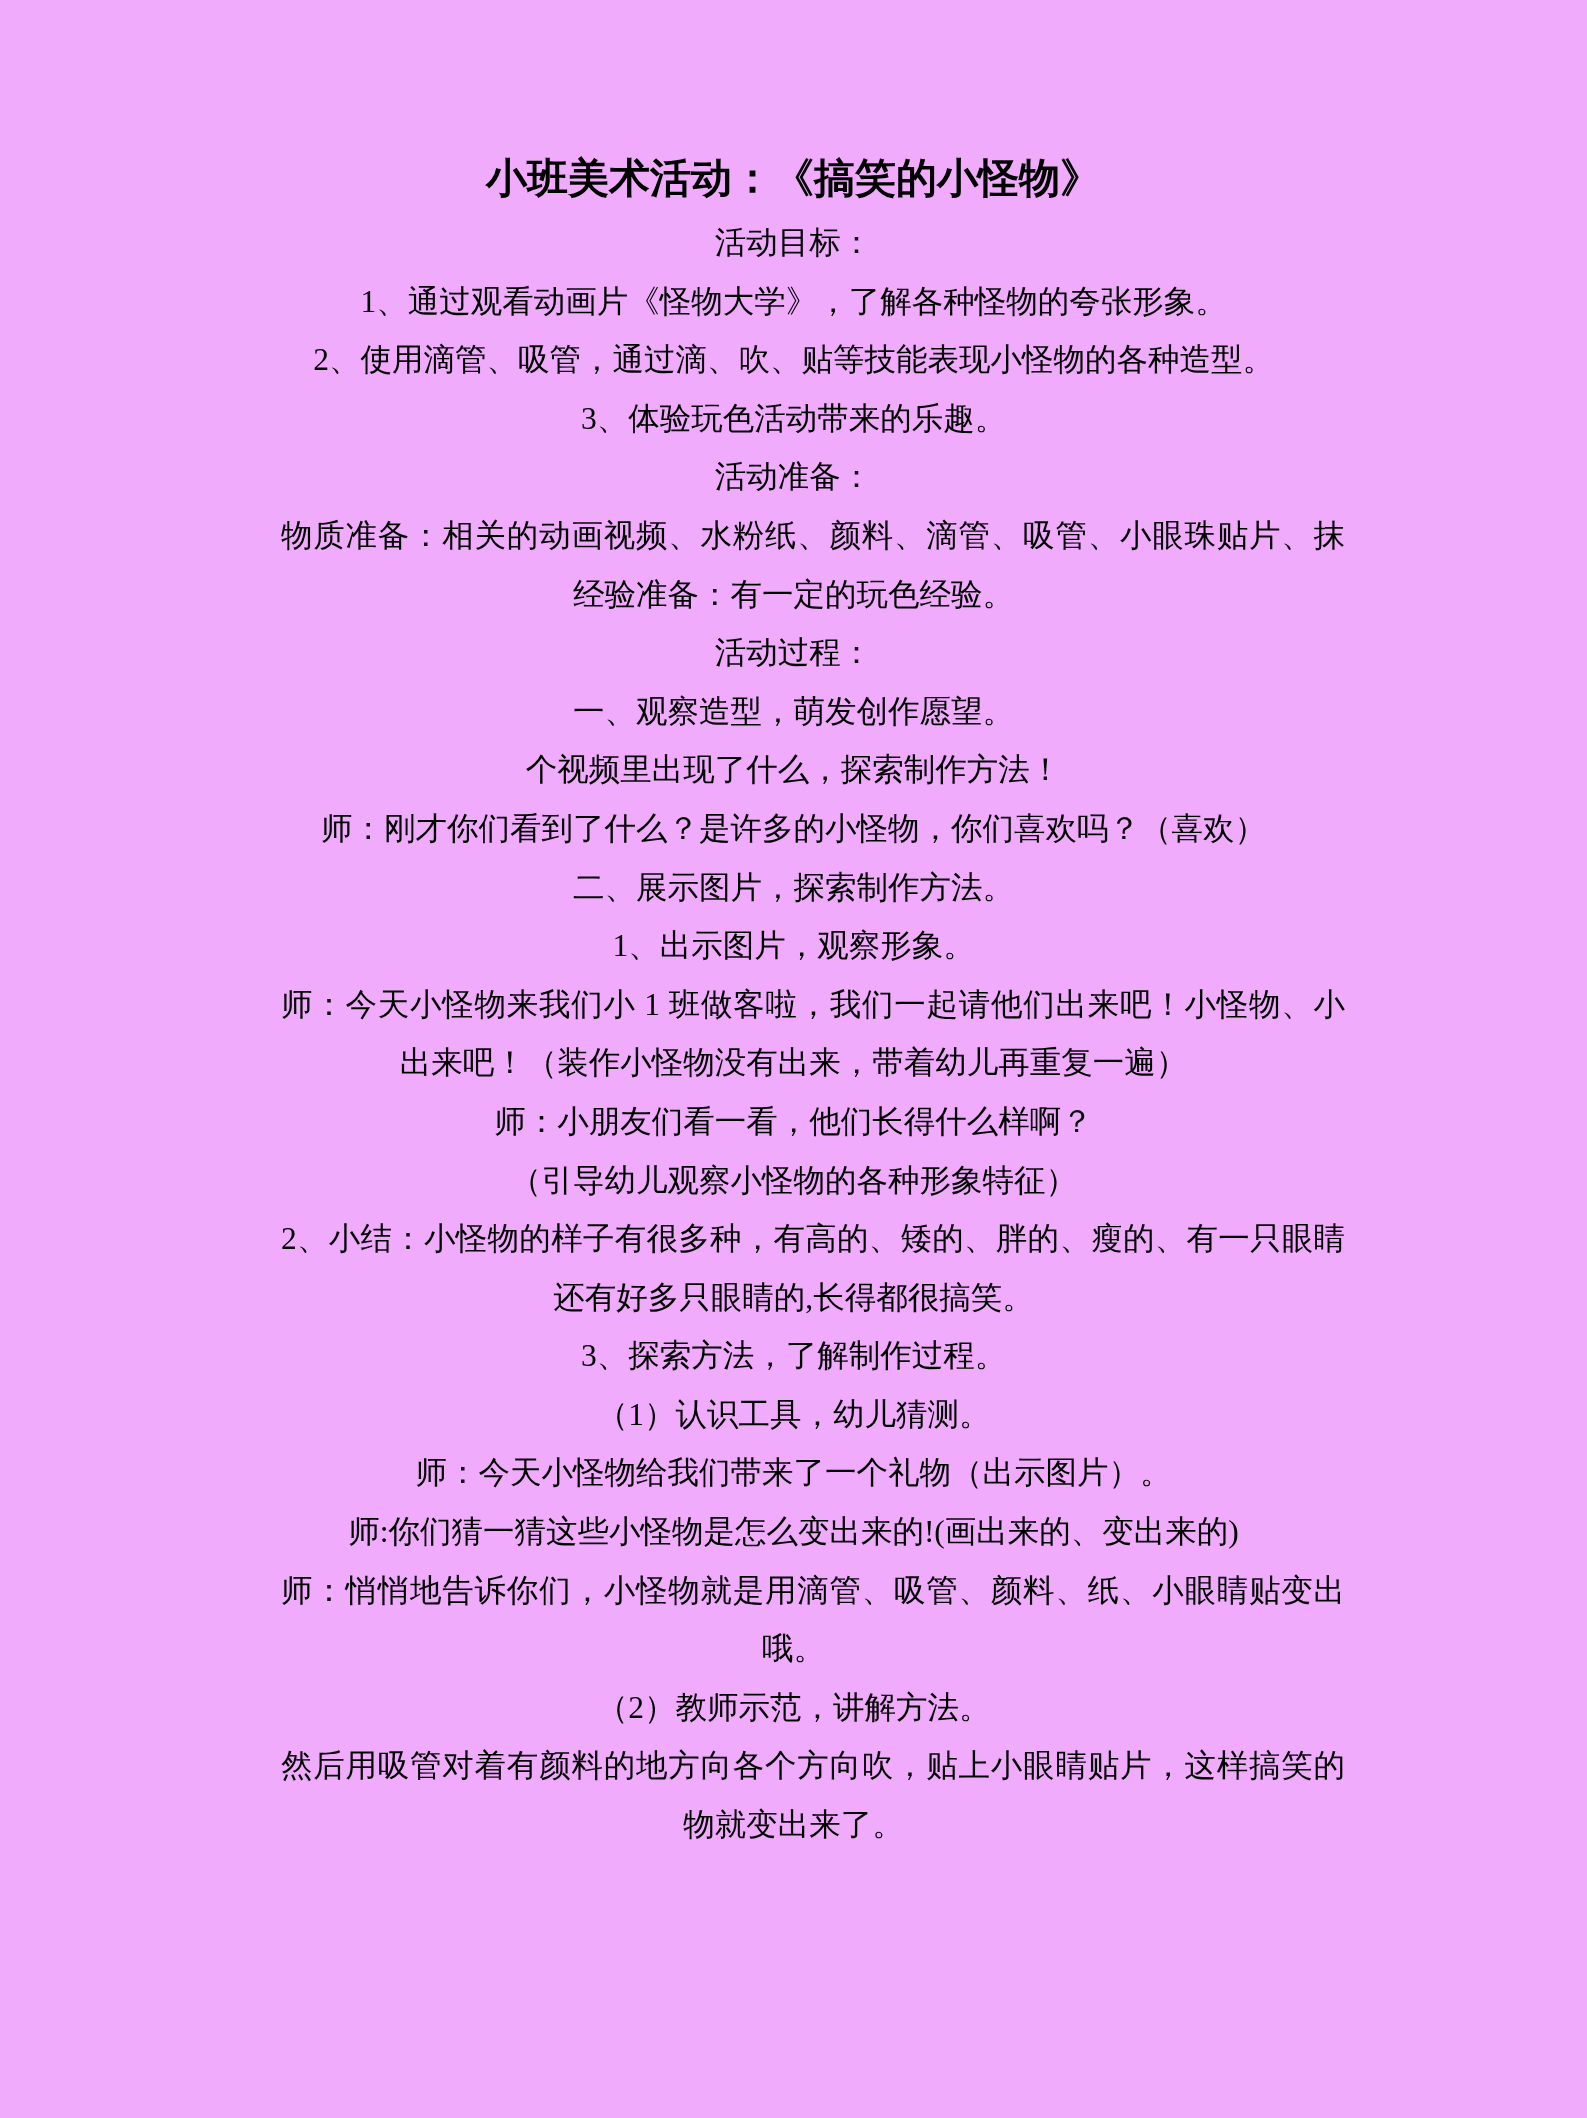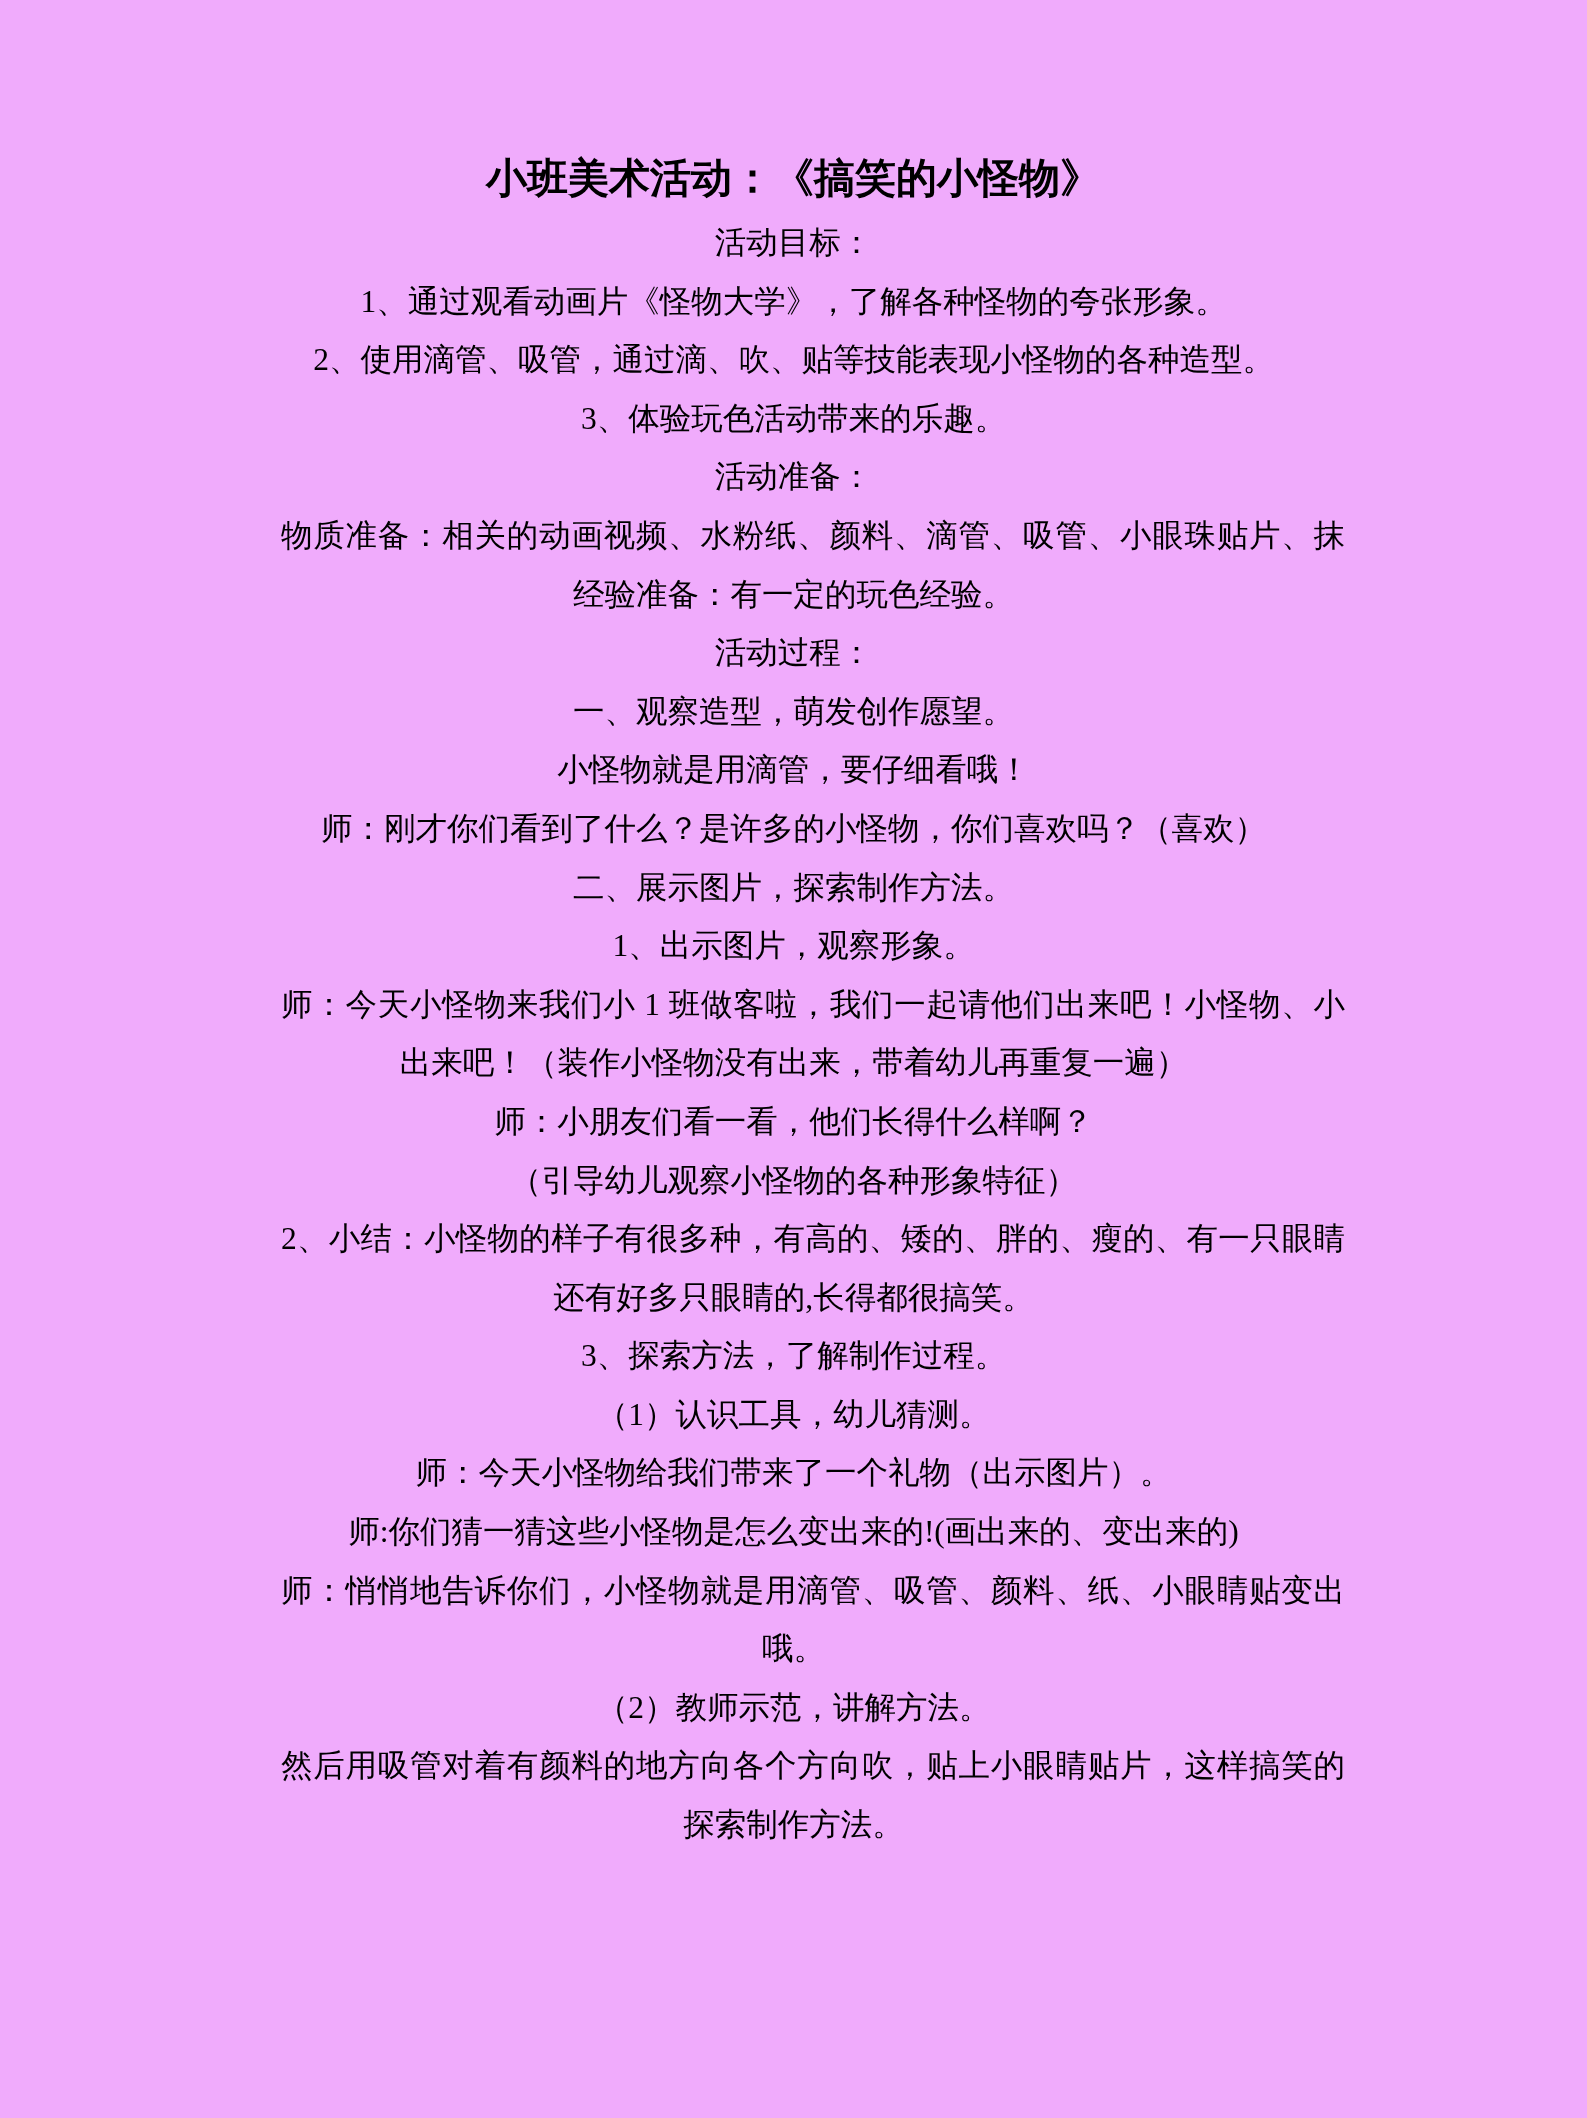--- a/index.html
+++ b/index.html
@@ -62,33 +62,33 @@
   <div class="body" id="doc-body">
       <div class="line">活动目标：</div>
       <div class="line">1、通过观看动画片《怪物大学》，了解各种怪物的夸张形象。</div>
       <div class="line">2、使用滴管、吸管，通过滴、吹、贴等技能表现小怪物的各种造型。</div>
       <div class="line">3、体验玩色活动带来的乐趣。</div>
       <div class="line">活动准备：</div>
       <div class="line full" style="white-space: normal; overflow: hidden;">物质准备：相关的动画视频、水粉纸、颜料、滴管、吸管、小眼珠贴片、抹布。</div>
       <div class="line">经验准备：有一定的玩色经验。</div>
       <div class="line">活动过程：</div>
       <div class="line">一、观察造型，萌发创作愿望。</div>
-      <div class="line">小怪物就是用滴管，要仔细看哦！</div>
+      <div class="line">个视频里出现了什么，探索制作方法！</div>
       <div class="line">师：刚才你们看到了什么？是许多的小怪物，你们喜欢吗？（喜欢）</div>
       <div class="line">二、展示图片，探索制作方法。</div>
       <div class="line">1、出示图片，观察形象。</div>
       <div class="line full" style="white-space: normal; overflow: hidden;">师：今天小怪物来我们小 1 班做客啦，我们一起请他们出来吧！小怪物、小怪物，</div>
       <div class="line">出来吧！（装作小怪物没有出来，带着幼儿再重复一遍）</div>
       <div class="line">师：小朋友们看一看，他们长得什么样啊？</div>
       <div class="line">（引导幼儿观察小怪物的各种形象特征）</div>
       <div class="line full" style="white-space: normal; overflow: hidden;">2、小结：小怪物的样子有很多种，有高的、矮的、胖的、瘦的、有一只眼睛的、</div>
       <div class="line">还有好多只眼睛的,长得都很搞笑。</div>
       <div class="line">3、探索方法，了解制作过程。</div>
       <div class="line">（1）认识工具，幼儿猜测。</div>
       <div class="line">师：今天小怪物给我们带来了一个礼物（出示图片）。</div>
       <div class="line">师:你们猜一猜这些小怪物是怎么变出来的!(画出来的、变出来的)</div>
       <div class="line full" style="white-space: normal; overflow: hidden;">师：悄悄地告诉你们，小怪物就是用滴管、吸管、颜料、纸、小眼睛贴变出来的</div>
       <div class="line">哦。</div>
       <div class="line">（2）教师示范，讲解方法。</div>
       <div class="line full" style="white-space: normal; overflow: hidden;">然后用吸管对着有颜料的地方向各个方向吹，贴上小眼睛贴片，这样搞笑的小怪</div>
-      <div class="line">探索制作方法。</div>
+      <div class="line">物就变出来了。</div>
     </div>
 </div>
 
 </body></html>

